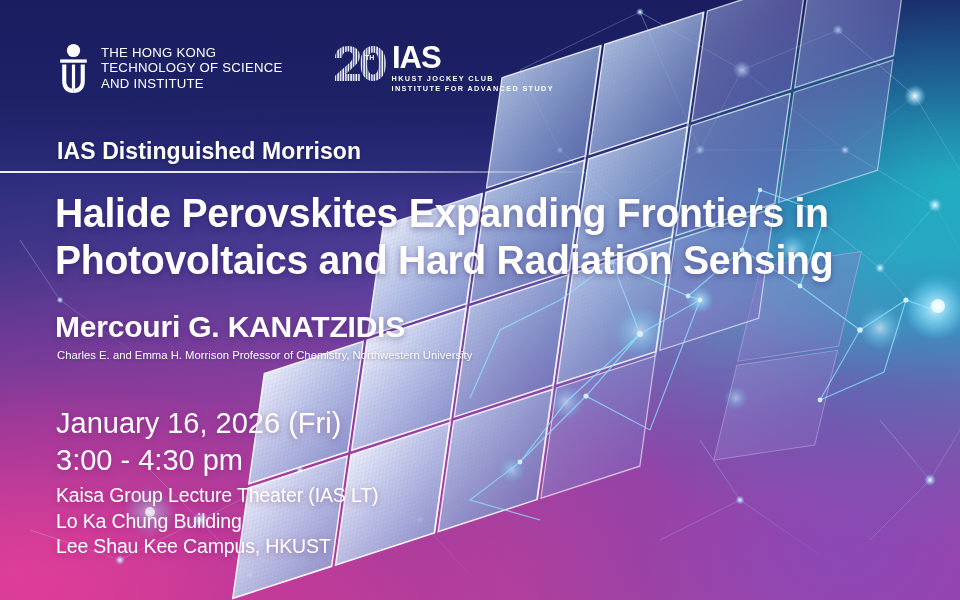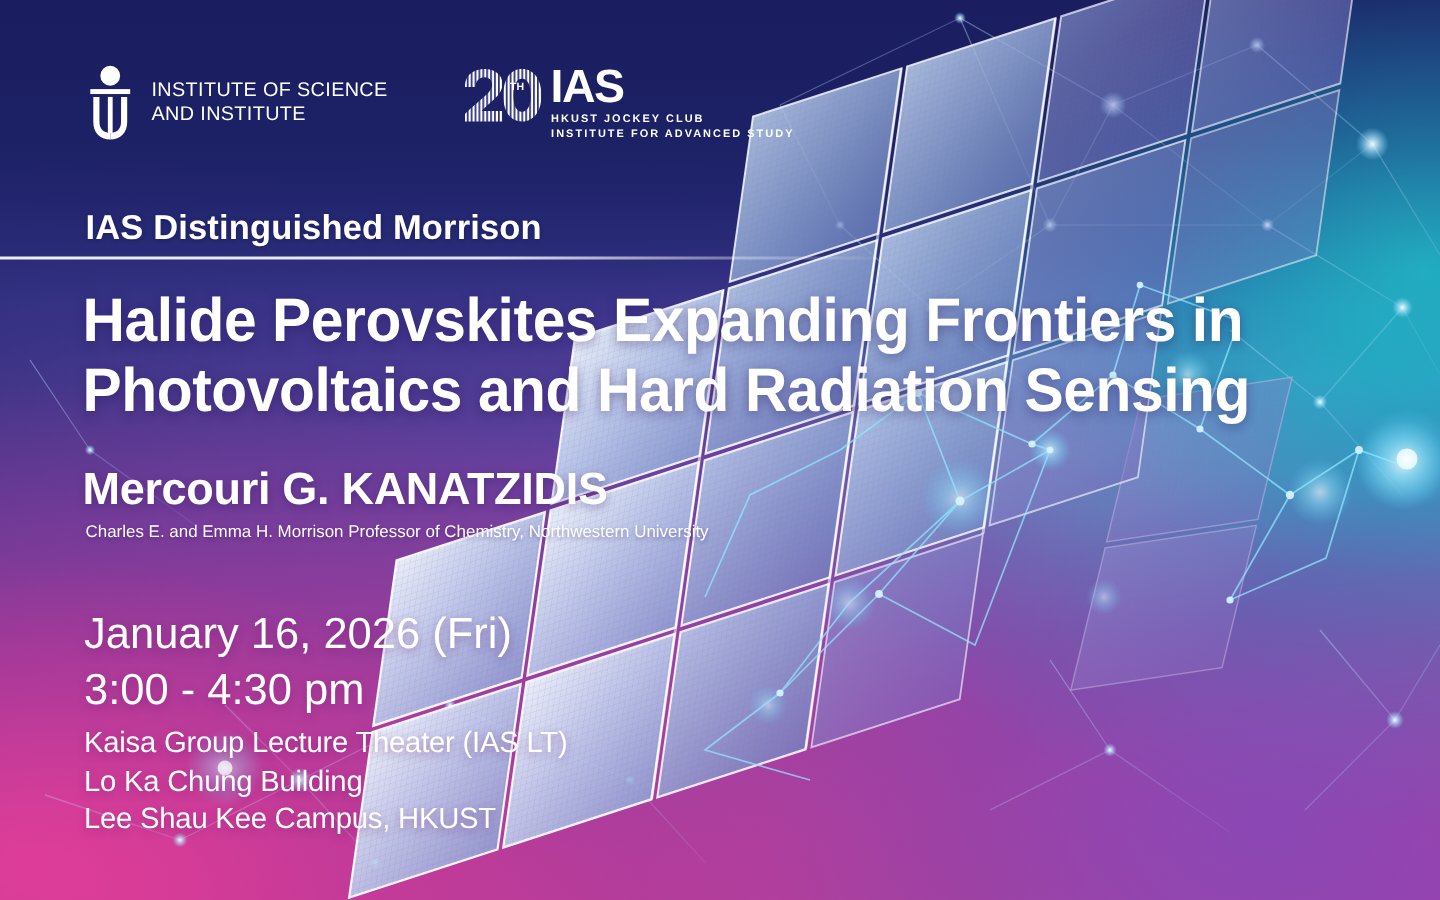--- a/index.html
+++ b/index.html
@@ -329,21 +329,22 @@
 
     <div class="hkust-logo">
       <svg class="hkust-mark" viewBox="0 0 33 52">
         <circle cx="16.5" cy="8.5" r="6.6" fill="#ffffff"></circle>
         <rect x="3.2" y="17.4" width="26.6" height="3.3" fill="#ffffff"></rect>
         <path d="M5.2 22.6 h4.1 v16.6 c0 4.6 2.6 7.4 7.2 7.4 v4.4 C9.6 51 5.2 46.6 5.2 39.2 Z" fill="#ffffff"></path>
         <path d="M27.8 22.6 h-4.1 v16.6 c0 4.6 -2.6 7.4 -7.2 7.4 v4.4 C23.4 51 27.8 46.6 27.8 39.2 Z" fill="#ffffff"></path>
         <rect x="14.9" y="22.6" width="3.2" height="24.2" fill="#ffffff"></rect>
       </svg>
       <div class="hkust-words">
-        <div>INSTITUTE OF SCIENCE</div>
+        <div>THE HONG KONG</div>
+        <div>TECHNOLOGY OF SCIENCE</div>
         <div>AND INSTITUTE</div>
       </div>
     </div>
 
     <div class="ias-logo">
       <svg class="ias-20" viewBox="0 0 56 46">
         <defs>
           <pattern id="stripes" width="2.6" height="2.6" patternUnits="userSpaceOnUse" patternTransform="rotate(0)">
             <rect width="2.6" height="2.6" fill="#ffffff"></rect>
             <rect width="1.15" height="2.6" fill="#2a2f7a"></rect>

